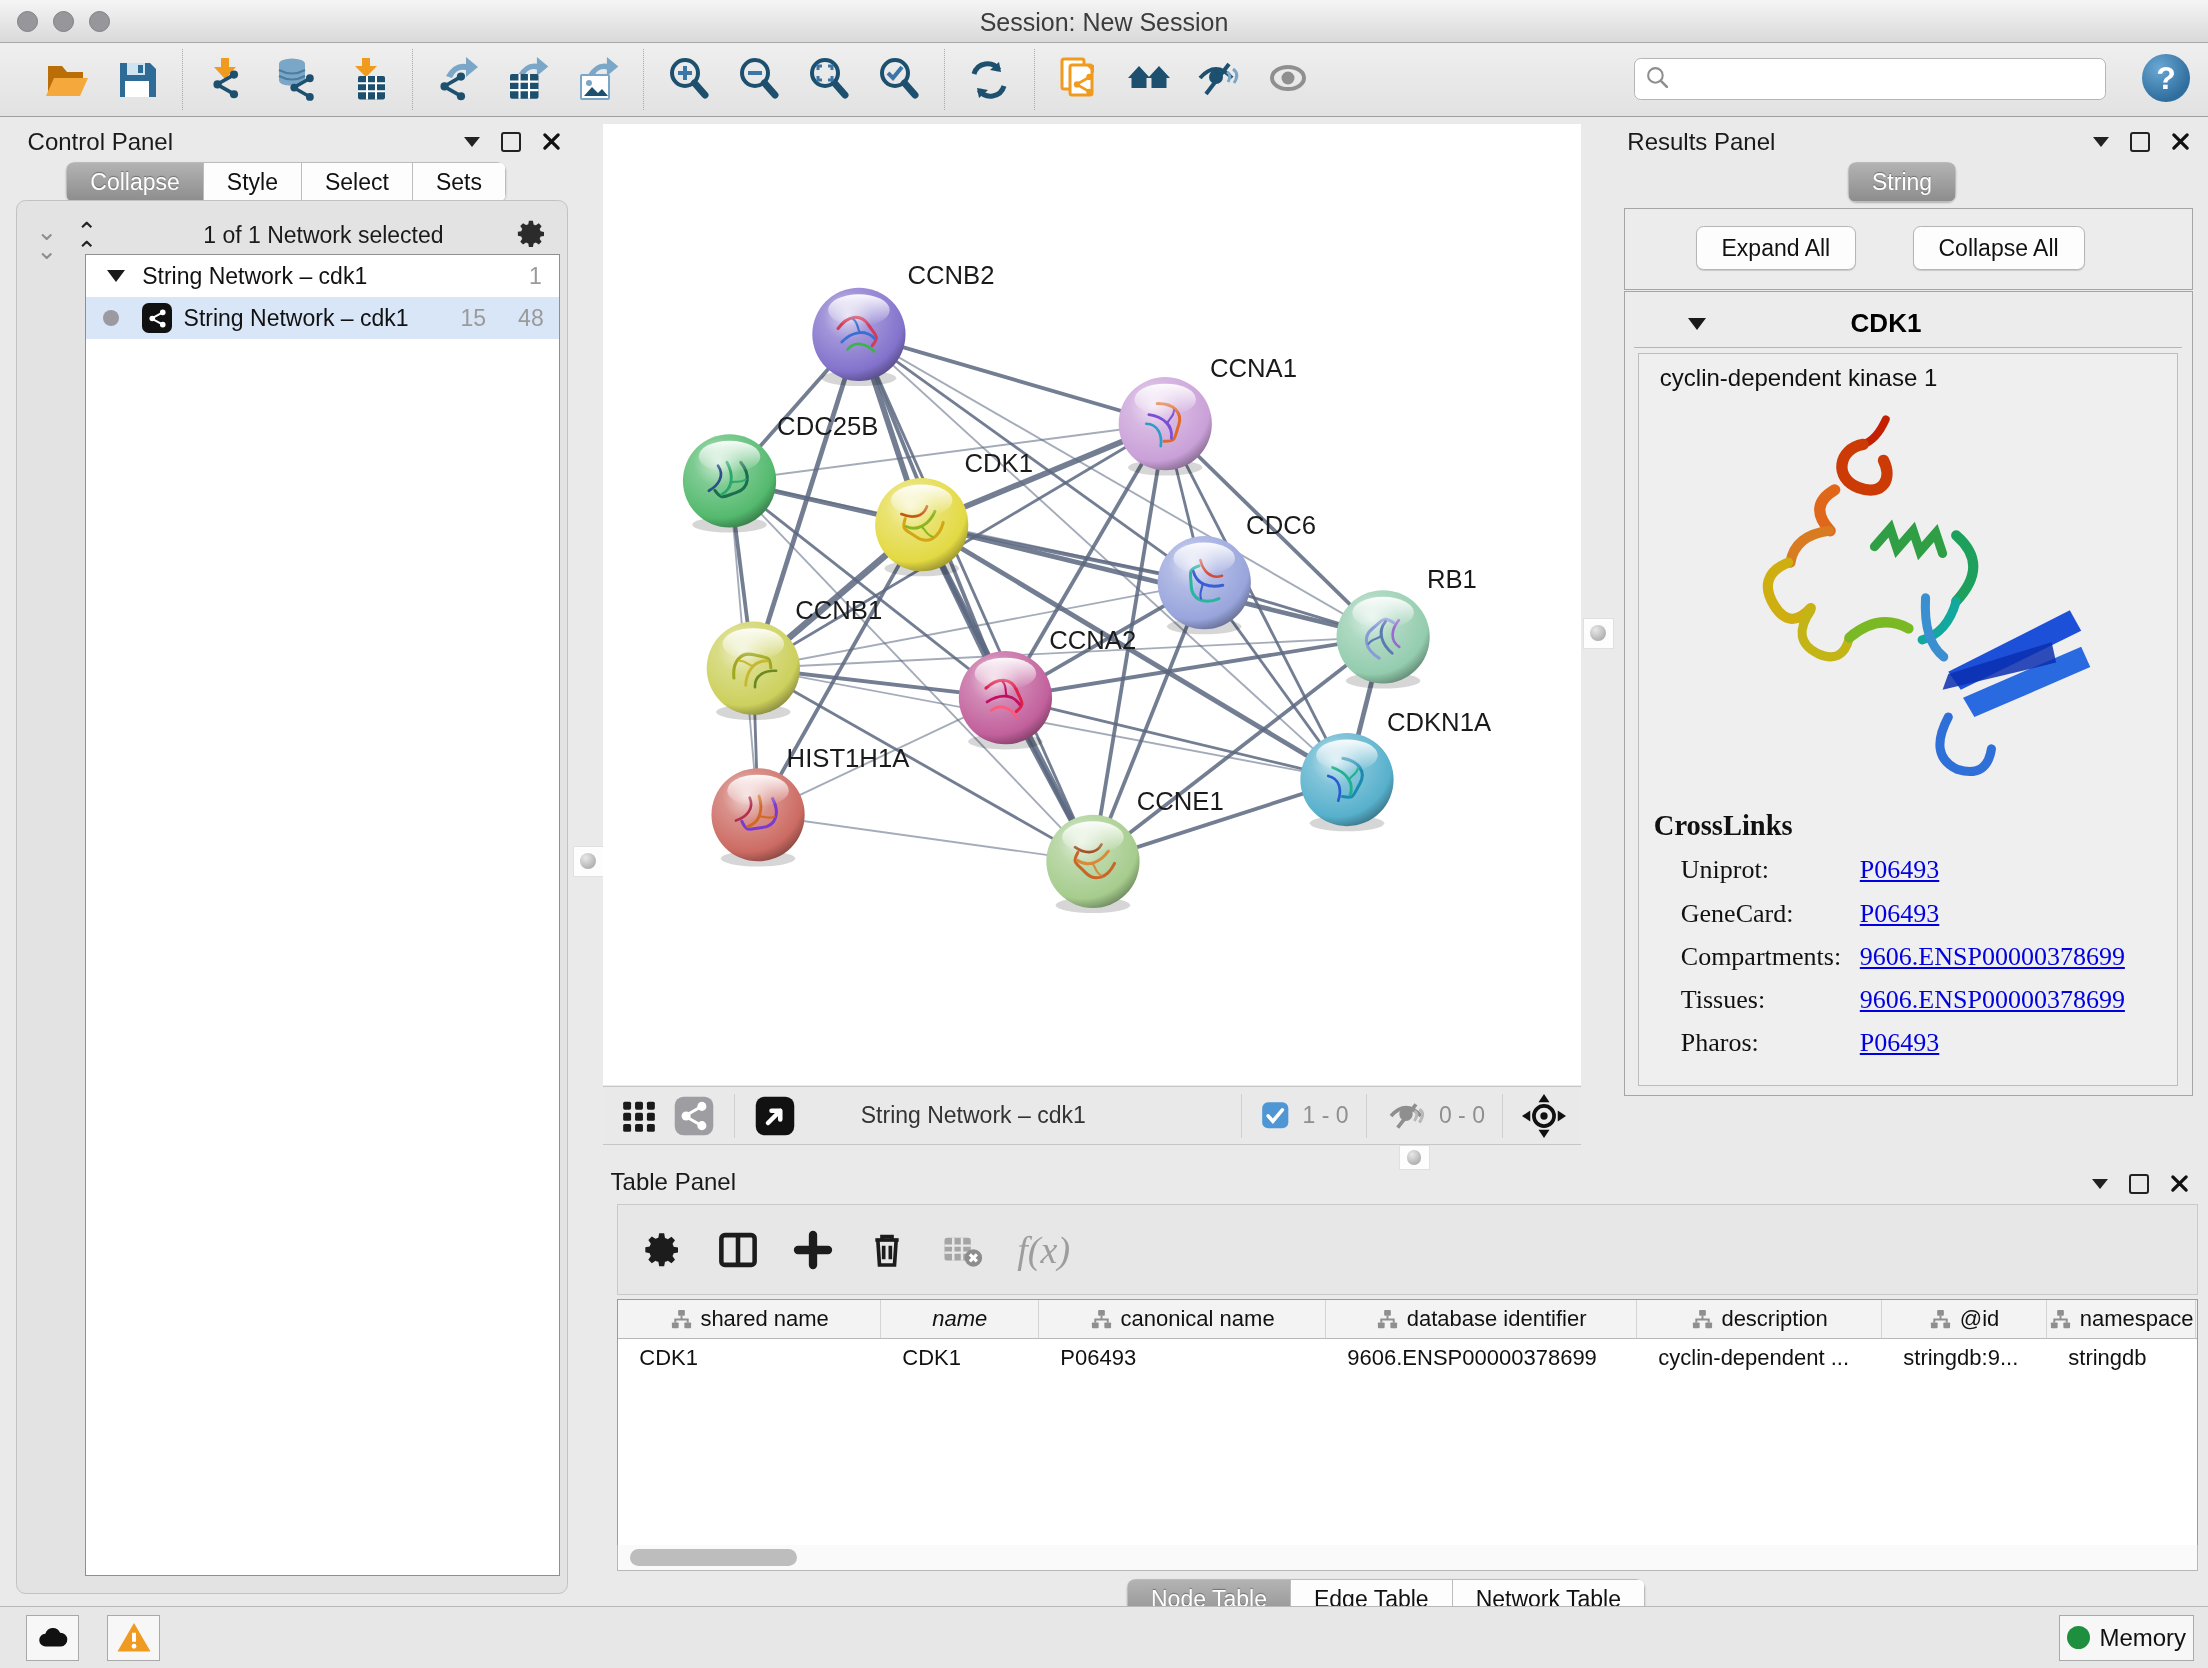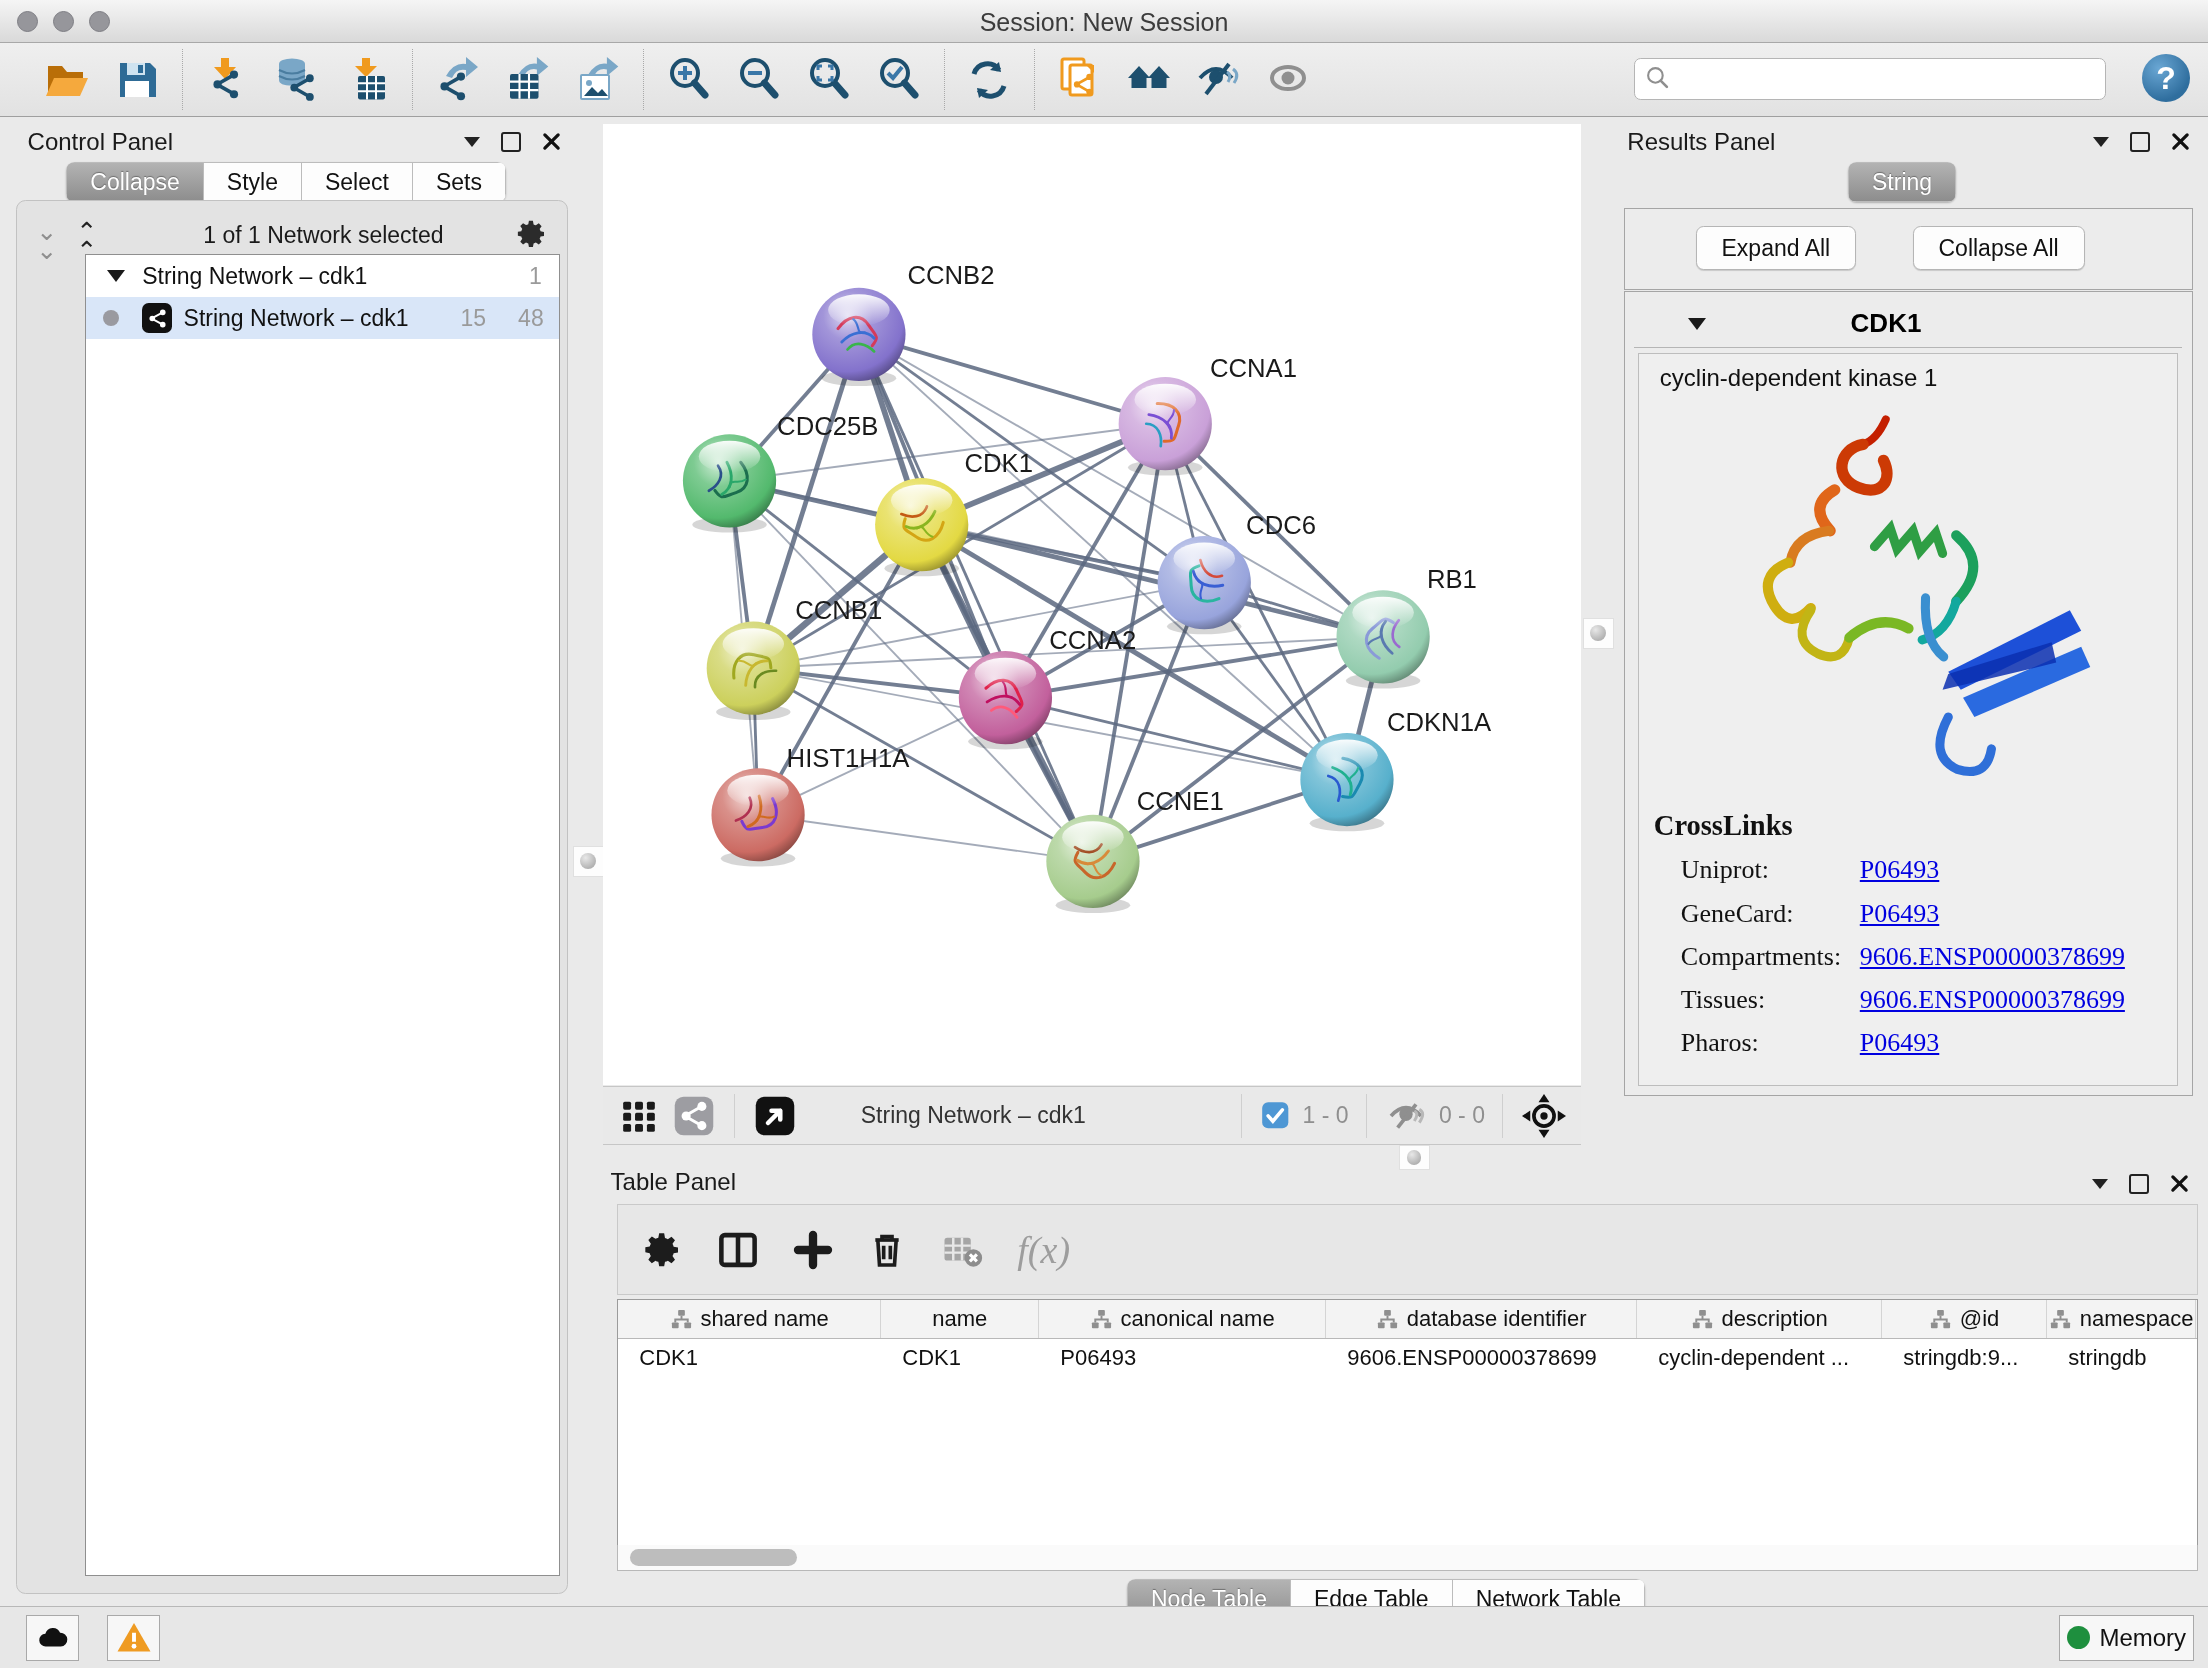--- a/index.html
+++ b/index.html
@@ -837,21 +837,21 @@
           <svg width="23" height="23" viewBox="0 0 24 24">
             <g fill="#8f8f8f">
               <rect x="8.5" y="2" width="7" height="6" rx="1"></rect>
               <rect x="2" y="15" width="7" height="6" rx="1"></rect>
               <rect x="15" y="15" width="7" height="6" rx="1"></rect>
               <path d="M12 8 v4 M5.5 15 v-3 h13 v3" stroke="#8f8f8f" stroke-width="2" fill="none"></path>
             </g>
           </svg>
           <span>shared name</span>
         </div>
-        <div class="gcell" style="width: 158px; flex: 0 0 auto;">
+        <div class="gcell" style="width: 158px; flex: 0 0 auto; font-style: italic;">
           <span>name</span>
         </div>
         <div class="gcell" style="width: 287px; flex: 0 0 auto;">
           <svg width="23" height="23" viewBox="0 0 24 24">
             <g fill="#8f8f8f">
               <rect x="8.5" y="2" width="7" height="6" rx="1"></rect>
               <rect x="2" y="15" width="7" height="6" rx="1"></rect>
               <rect x="15" y="15" width="7" height="6" rx="1"></rect>
               <path d="M12 8 v4 M5.5 15 v-3 h13 v3" stroke="#8f8f8f" stroke-width="2" fill="none"></path>
             </g>

